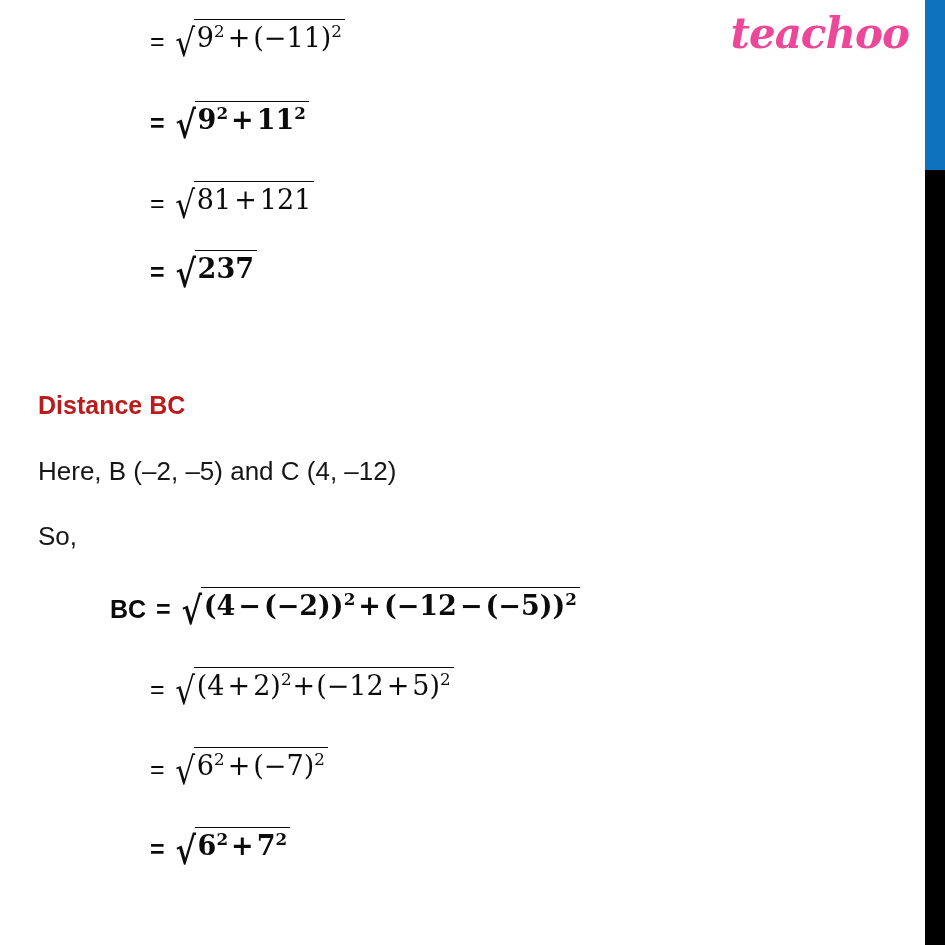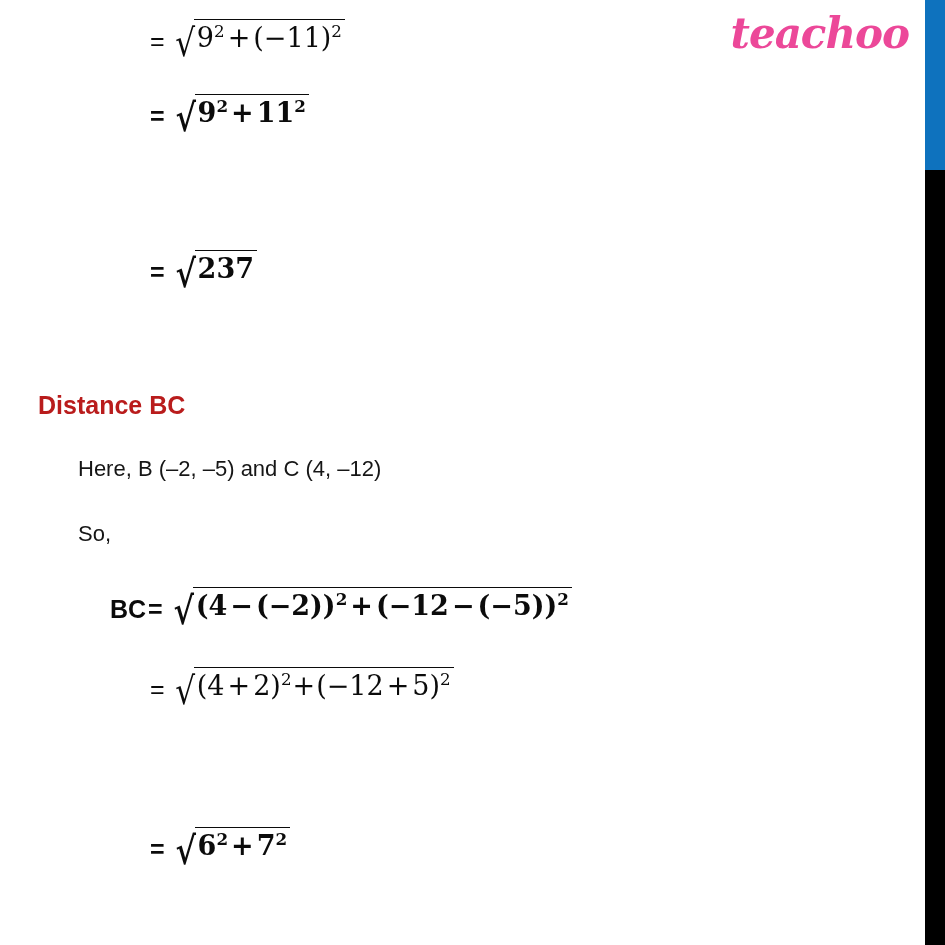--- a/index.html
+++ b/index.html
@@ -66,24 +66,23 @@
 
   
   .line {
     position: absolute;
     white-space: nowrap;
   }
 
   
   .para {
     font-family: "Liberation Sans", sans-serif;
-    font-size: 22px;
+    font-size: 26px;
     color: #161616;
     left: 38px;
-    margin-left: 40px;
   }
 
   .heading {
     font-family: "Liberation Sans", sans-serif;
     font-size: 25px;
     font-weight: bold;
     color: #b91c1c;
     left: 38px;
   }
 
@@ -105,21 +104,21 @@
     vertical-align: baseline;
     margin-right: 4px;
   }
   .bold .eq { font-weight: bold; }
 
   .lhs {
     font-family: "Liberation Sans", sans-serif;
     font-size: 25px;
     font-weight: bold;
     display: inline-block;
-    margin-right: 2px;
+    margin-right: 10px;
   }
 
   
   .radical {
     display: inline-block;
     position: relative;
     vertical-align: baseline;
     padding-left: 2px;
   }
   .radical > .sign {
@@ -157,42 +156,48 @@
 </div>
 
 <div id="brand-logo">teachoo</div>
 
 <div id="content">
 
   <div class="line math" style="left:150px; top:22px;">
     <span class="eq">=</span><span class="radical"><span class="sign">√</span><span class="radicand">9<sup>2</sup><span class="op">+</span>(−11)<sup>2</sup></span></span>
   </div>
 
-  <div class="line math bold" style="left:150px; top:97px;">
+  <div class="line math bold" style="left:150px; top:104px;">
     <span class="eq">=</span><span class="radical"><span class="sign">√</span><span class="radicand">9<sup>2</sup><span class="op">+</span>11<sup>2</sup></span></span>
   </div>
 
+  <div class="line math" style="left:150px; top:184px;">
+    <span class="eq">=</span><span class="radical"><span class="sign">√</span><span class="radicand">81<span class="op">+</span>121</span></span>
+  </div>
 
   <div class="line math bold" style="left:150px; top:253px;">
     <span class="eq">=</span><span class="radical"><span class="sign">√</span><span class="radicand">237</span></span>
   </div>
 
   <div class="line heading" style="top:391px;">Distance BC</div>
 
   <div class="line para" style="top:456px;">Here, B (–2, –5) and C (4, –12)</div>
 
   <div class="line para" style="top:521px;">So,</div>
 
   <div class="line math bold" style="left:110px; top:590px;">
     <span class="lhs">BC</span><span class="eq">=</span><span class="radical"><span class="sign">√</span><span class="radicand">(4<span class="op">−</span>(−2))<sup>2</sup><span class="op">+</span>(−12<span class="op">−</span>(−5))<sup>2</sup></span></span>
   </div>
 
   <div class="line math" style="left:150px; top:670px;">
     <span class="eq">=</span><span class="radical"><span class="sign">√</span><span class="radicand">(4<span class="op">+</span>2)<sup>2</sup><span class="opt">+</span>(−12<span class="op">+</span>5)<sup>2</sup></span></span>
   </div>
 
+  <div class="line math" style="left:150px; top:750px;">
+    <span class="eq">=</span><span class="radical"><span class="sign">√</span><span class="radicand">6<sup>2</sup><span class="op">+</span>(−7)<sup>2</sup></span></span>
+  </div>
 
   <div class="line math bold" style="left:150px; top:830px;">
     <span class="eq">=</span><span class="radical"><span class="sign">√</span><span class="radicand">6<sup>2</sup><span class="op">+</span>7<sup>2</sup></span></span>
   </div>
 
 
 </div>
 
 </body></html>

